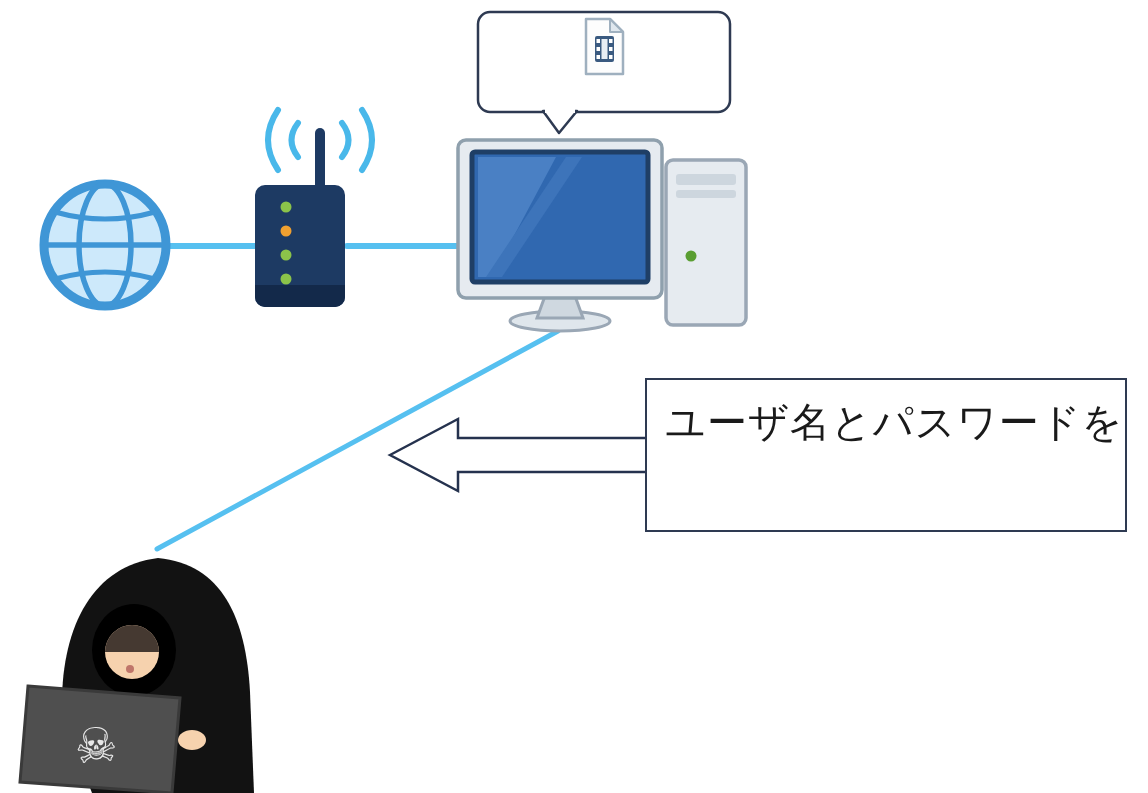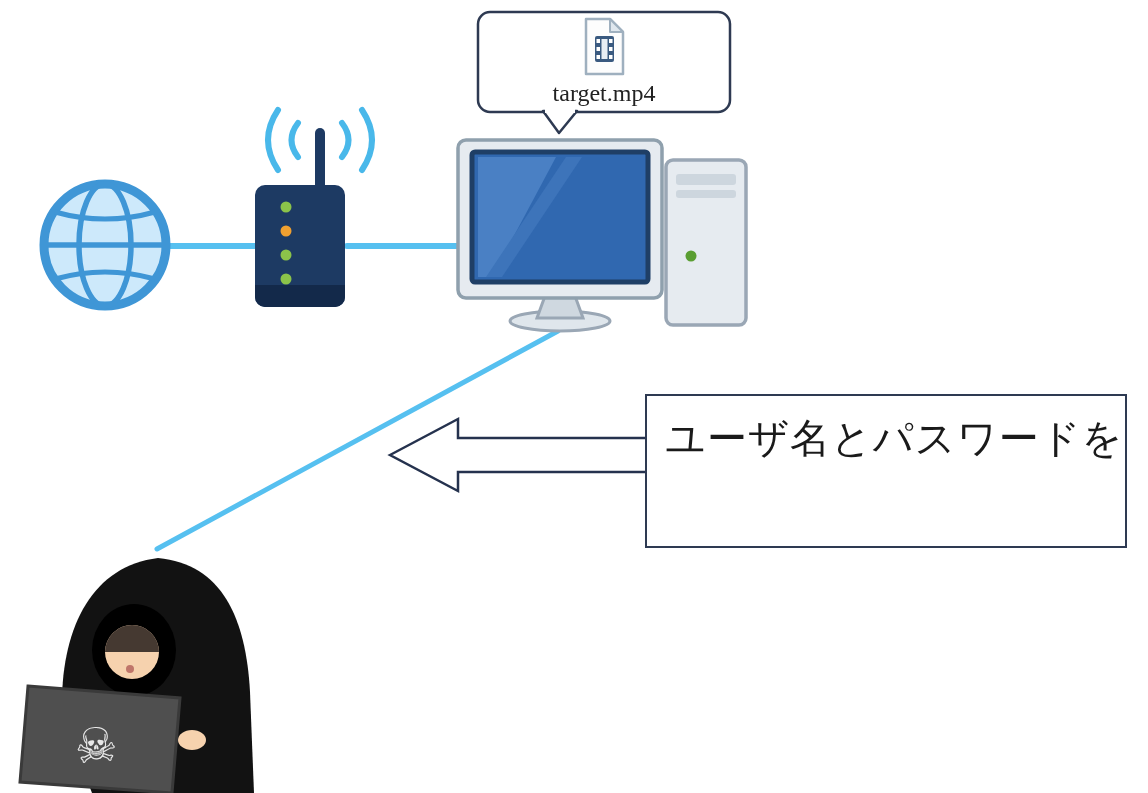--- a/index.html
+++ b/index.html
@@ -4,21 +4,21 @@
 <style>
   html,body{margin:0;padding:0;background:#ffffff;}
   #stage{position:relative;width:1148px;height:793px;background:#ffffff;overflow:hidden;
          font-family:"Liberation Serif","DejaVu Serif",serif;}
   #stage svg{position:absolute;left:0;top:0;}
   .bubble-label{position:absolute;left:478px;top:80px;width:252px;text-align:center;
                 font-size:24px;color:#222222;}
   .callout{position:absolute;left:645px;top:378px;width:482px;height:154px;
            background:#ffffff;border:2px solid #2e3a52;box-sizing:border-box;
            font-size:40px;color:#1a1a1a;padding:14px 0 0 18px;line-height:58px;
-           letter-spacing:1px;white-space:nowrap;margin-top:16px;}
+           letter-spacing:1px;white-space:nowrap;}
 </style>
 </head>
 <body>
 
 <div id="stage">
 
 <svg width="1148" height="793" viewBox="0 0 1148 793">
 
   <g>
     <line x1="170" y1="246" x2="256" y2="246" stroke="#56c0f0" stroke-width="6" stroke-linecap="round"></line>
@@ -89,19 +89,18 @@
     <circle cx="132" cy="652" r="27" fill="#f6d2ae"></circle>
     <path d="M 105 652 A 27 27 0 0 1 159 652 Z" fill="#453931"></path>
     <circle cx="130" cy="669" r="4" fill="#c0766a"></circle>
     <ellipse cx="192" cy="740" rx="14" ry="10" fill="#f6d2ae"></ellipse>
     <polygon points="28,686 180,698 172,793 20,782" fill="#4f4f4f" stroke="#3a3a3a" stroke-width="3"></polygon>
     <text x="96" y="762" font-size="48" fill="#e8e8e8" text-anchor="middle" transform="rotate(-4 96 745)">☠</text>
   </g>
 
 </svg>
 
-<div class="bubble-label">target.mp4</div>
 
 <div class="callout">
   <div>ユーザ名とパスワードを</div>
 </div>
 
 </div>
 
 </body></html>

